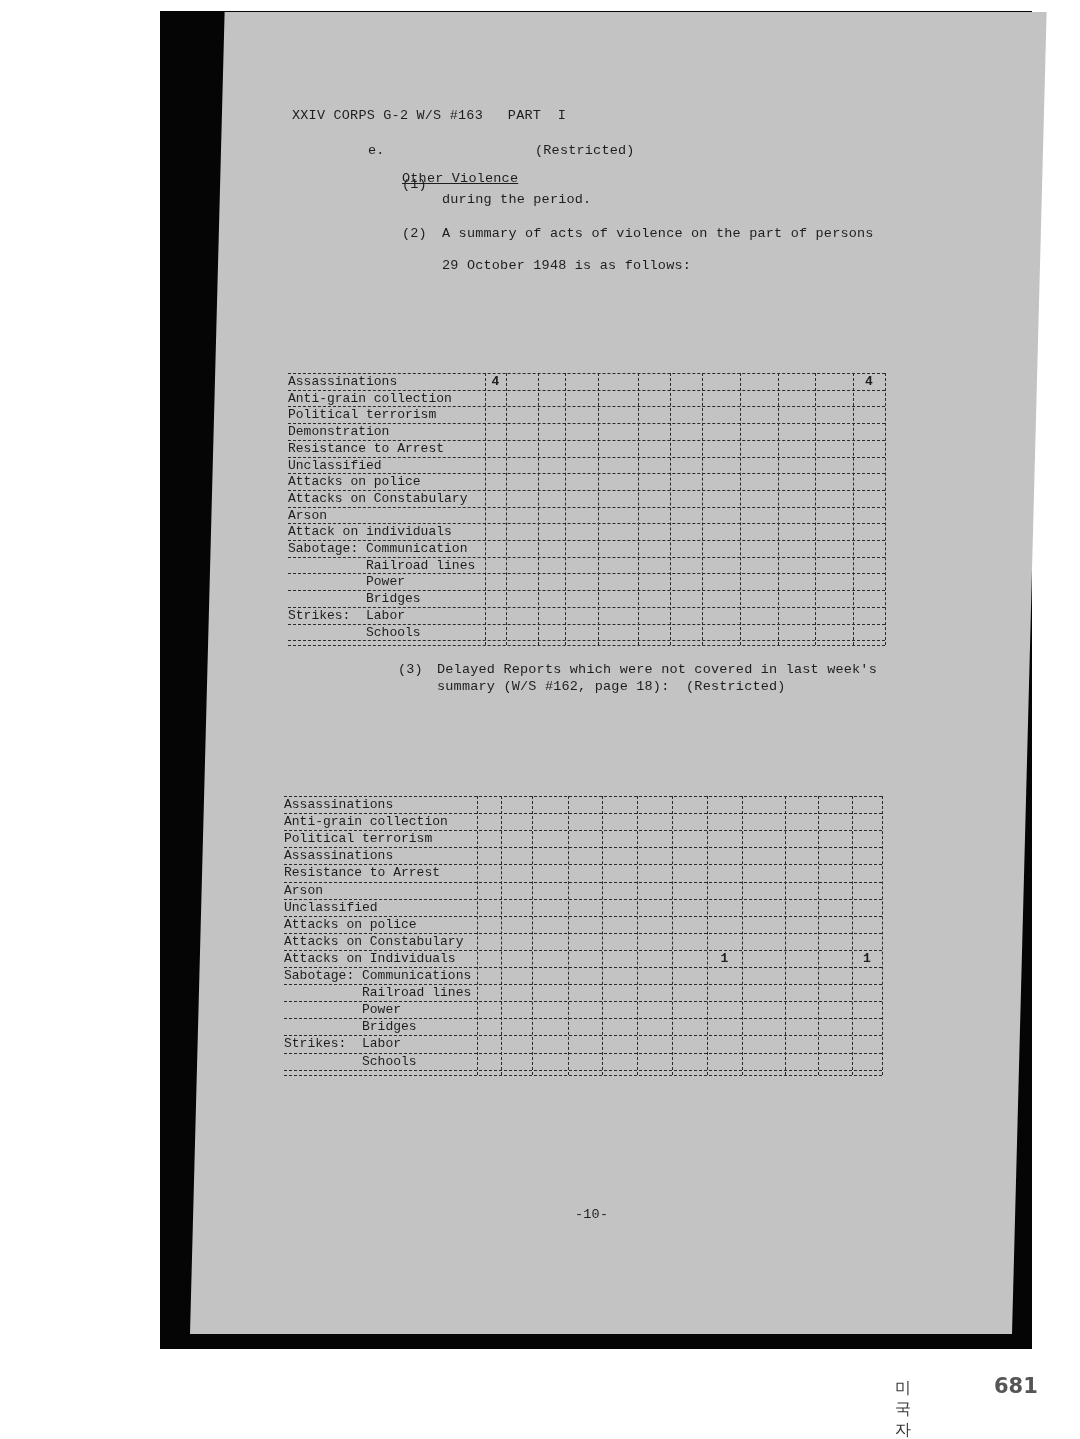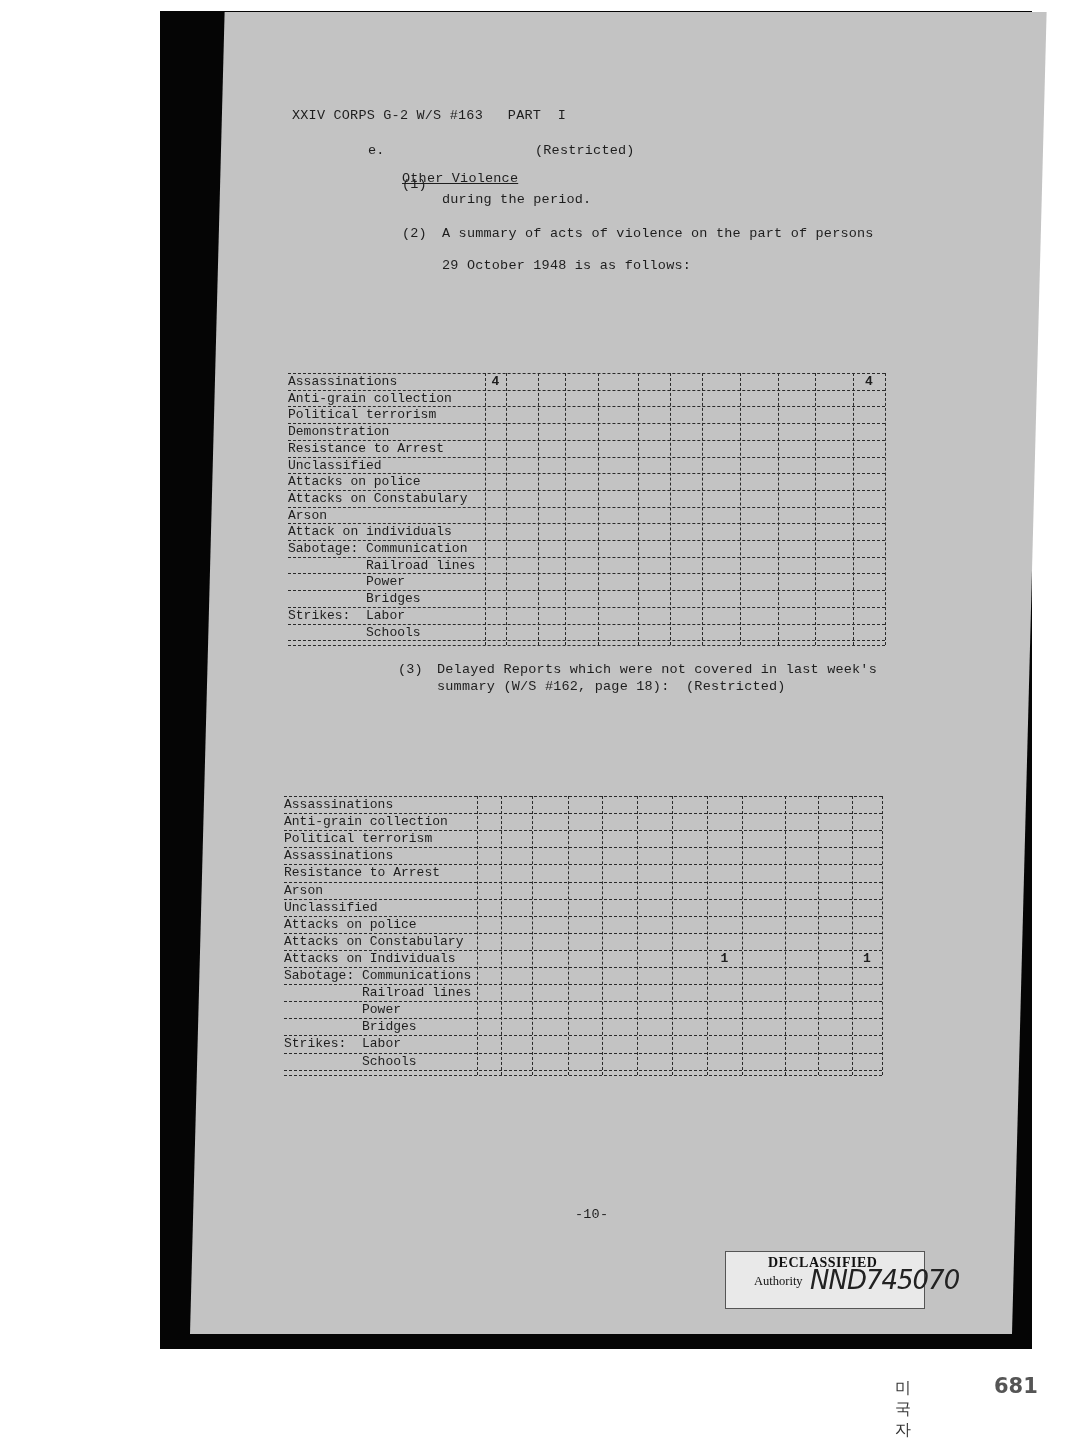--- a/index.html
+++ b/index.html
@@ -145,23 +145,18 @@
       <div class="rowlabel" style="left: 284px; top: 968px;">Sabotage: Communications</div>
       <div class="rowlabel" style="left: 284px; top: 985.1px;">          Railroad lines</div>
       <div class="rowlabel" style="left: 284px; top: 1002.2px;">          Power</div>
       <div class="rowlabel" style="left: 284px; top: 1019.3px;">          Bridges</div>
       <div class="rowlabel" style="left: 284px; top: 1036.4px;">Strikes:  Labor</div>
       <div class="rowlabel" style="left: 284px; top: 1053.5px;">          Schools</div>
     </div>
 
   <div class="t" style="left:575px;top:1207px;">-10-</div>
 
-  <div class="stamp">
-    <span class="a">DECLASSIFIED</span>
-    <span class="b">Authority</span>
-    <span class="c">NND745070</span>
-  </div>
 </div>
 
 <div class="footer">
   <span class="lbl">미국자료 Ⅳ</span>
   <span class="num">681</span>
 </div>
 
 </body></html>

